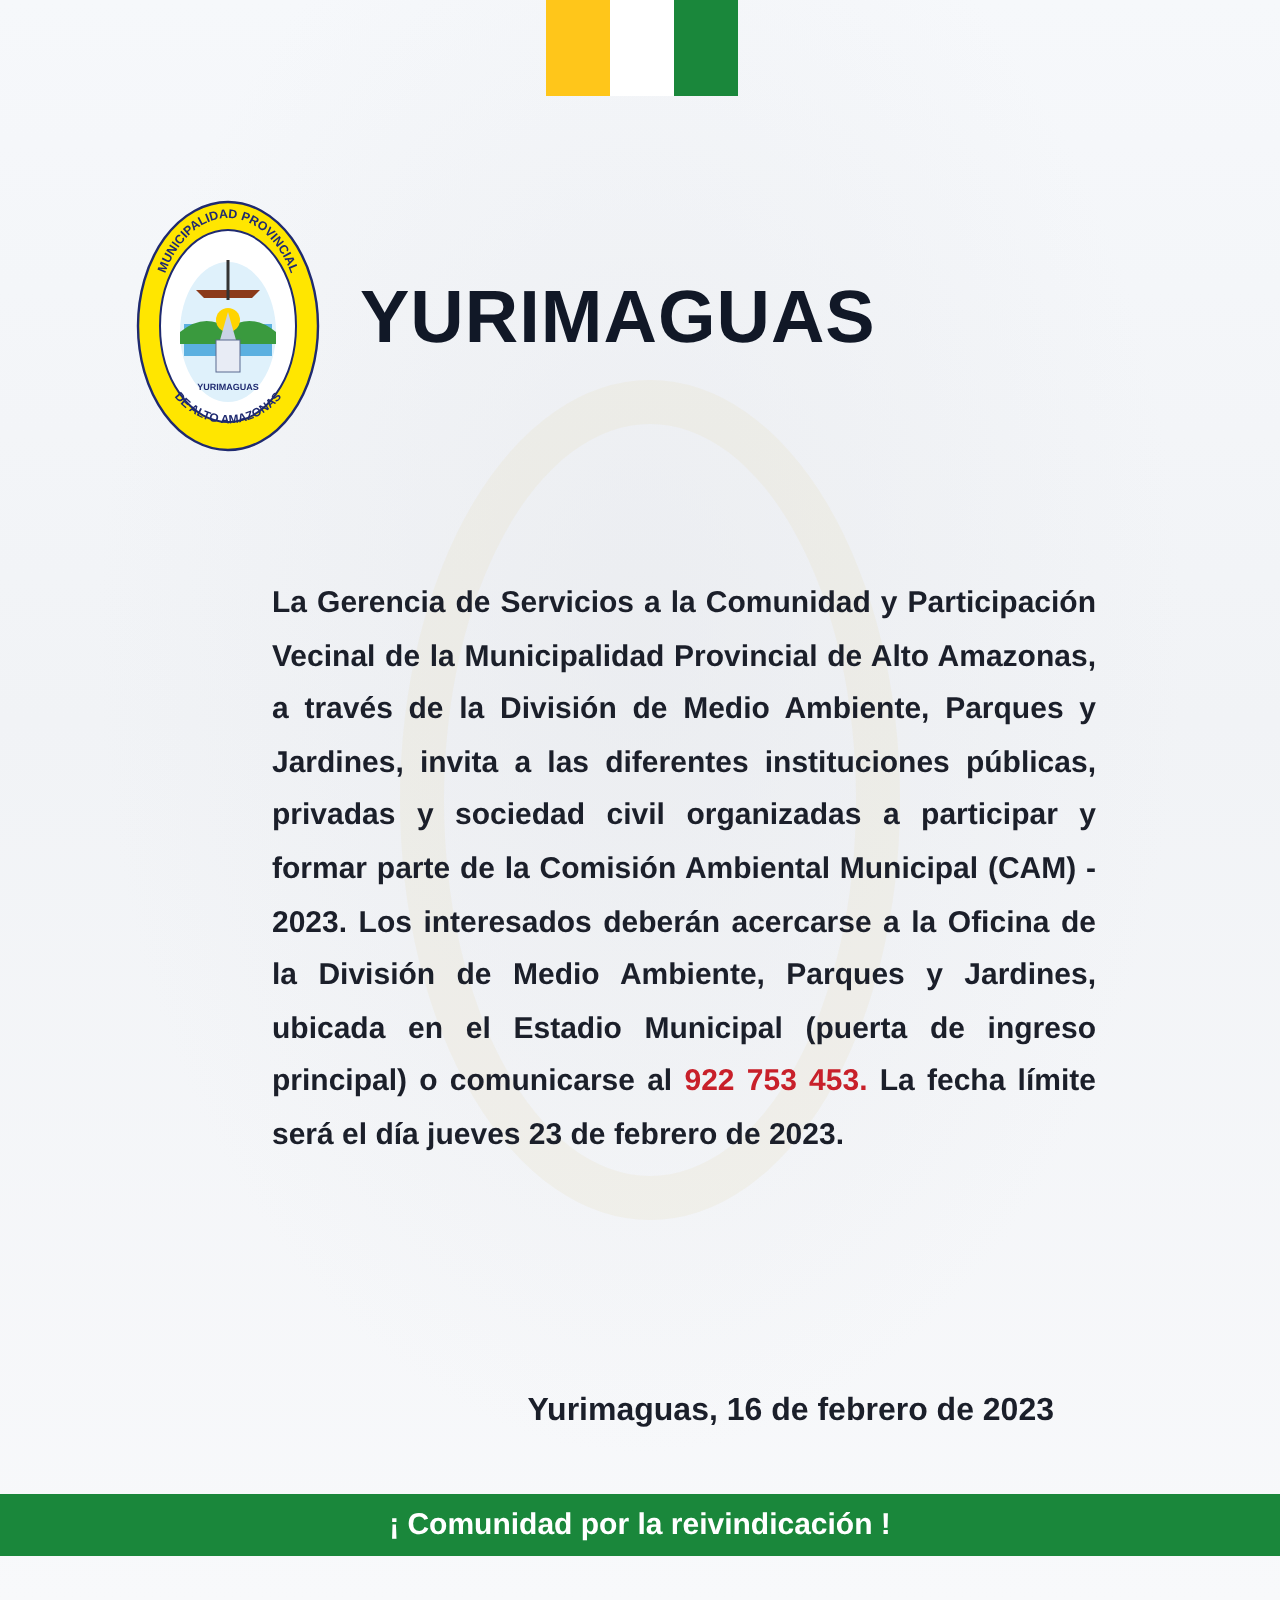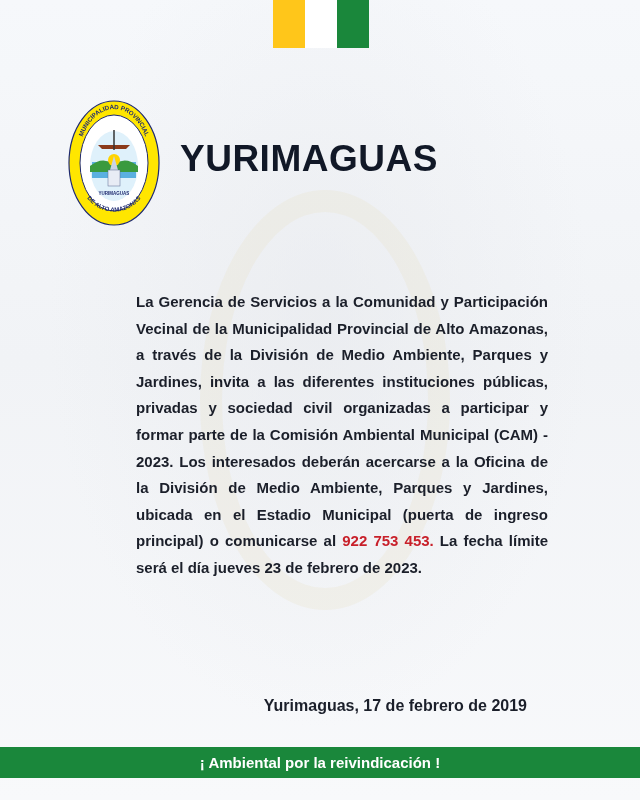--- a/index.html
+++ b/index.html
@@ -77,17 +77,17 @@
   <text x="46" y="95" font-size="4.5" font-weight="bold" fill="#1f2a70" text-anchor="middle" font-family="Liberation Sans, sans-serif">YURIMAGUAS</text>
   <text font-size="6" font-weight="bold" fill="#1f2a70" font-family="Liberation Sans, sans-serif">
     <textPath href="#botArc" startOffset="50%" text-anchor="middle">DE ALTO AMAZONAS</textPath>
   </text>
 </svg>
 
 <div class="title">YURIMAGUAS</div>
 
 <div class="body-text"><span>La Gerencia de Servicios a la Comunidad y Participación Vecinal de la Municipalidad Provincial de Alto Amazonas, a través de la División de Medio Ambiente, Parques y Jardines, invita a las diferentes instituciones públicas, privadas y sociedad civil organizadas a participar y formar parte de la Comisión Ambiental Municipal (CAM) - 2023. Los interesados deberán acercarse a la Oficina de la División de Medio Ambiente, Parques y Jardines, ubicada en el Estadio Municipal (puerta de ingreso principal) o comunicarse al </span><span class="phone">922 753 453.</span><span> La fecha límite será el día jueves 23 de febrero de 2023.</span></div>
 
-<div class="dateline">Yurimaguas, 17 de febrero de 2019</div>
+<div class="dateline">Yurimaguas, 16 de febrero de 2023</div>
 
 <div class="footer">
-  <span>¡ Ambiental por la reivindicación !</span>
+  <span>¡ Comunidad por la reivindicación !</span>
 </div>
 
 </body></html>

